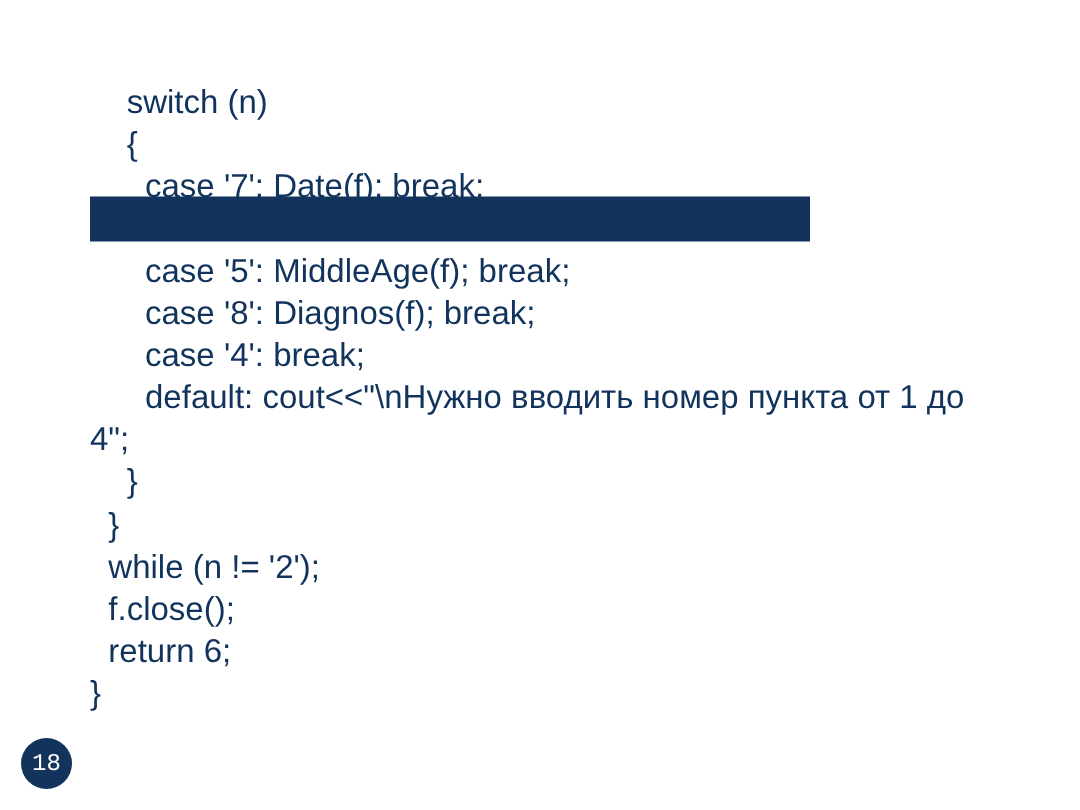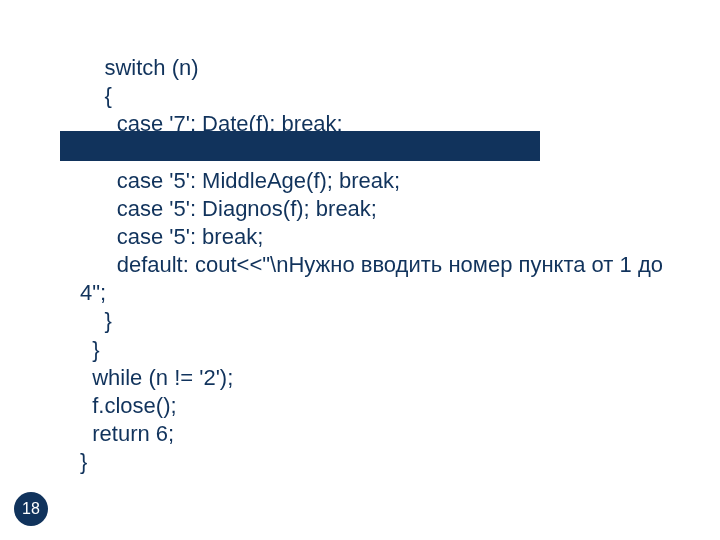--- a/index.html
+++ b/index.html
@@ -18,21 +18,20 @@
     background: #ffffff;
   }
   .content {
     position: absolute;
     top: 54px;
     left: 60px;
     right: 20px;
     color: #11335c;
     font-size: 22px;
     line-height: 1.28;
-    margin-left: 20px;
   }
   .code-line {
     white-space: pre;
   }
   .highlight-bar {
     position: absolute;
     left: 60px;
     width: 480px;
     height: 30px;
     background: #11335c;
@@ -49,37 +48,38 @@
     bottom: 14px;
     width: 34px;
     height: 34px;
     border-radius: 50%;
     background: #11335c;
     color: #fff;
     font-size: 16px;
     display: flex;
     align-items: center;
     justify-content: center;
+    font-family: Liberation Mono, monospace;
   }
 </style>
 </head>
 <body>
 
 <div class="slide">
 
   <div class="highlight-bar"></div>
 
   <div class="content">
     <div class="code-line">    switch (n)</div>
     <div class="code-line">    {</div>
     <div class="code-line">      case '7': Date(f); break;</div>
     <div class="code-line"> </div>
     <div class="code-line">      case '5': MiddleAge(f); break;</div>
-    <div class="code-line">      case '5': Diagnos(f); break;</div>
-    <div class="code-line">      case '5': break;</div>
+    <div class="code-line">      case '8': Diagnos(f); break;</div>
+    <div class="code-line">      case '4': break;</div>
     <div class="code-line">      default: cout&lt;&lt;"\nНужно вводить номер пункта от 1 до</div>
     <div class="code-line">4";</div>
     <div class="code-line">    }</div>
     <div class="code-line">  }</div>
     <div class="code-line">  while (n != '2');</div>
     <div class="code-line">  f.close();</div>
     <div class="code-line">  return 6;</div>
     <div class="code-line">}</div>
   </div>
 

